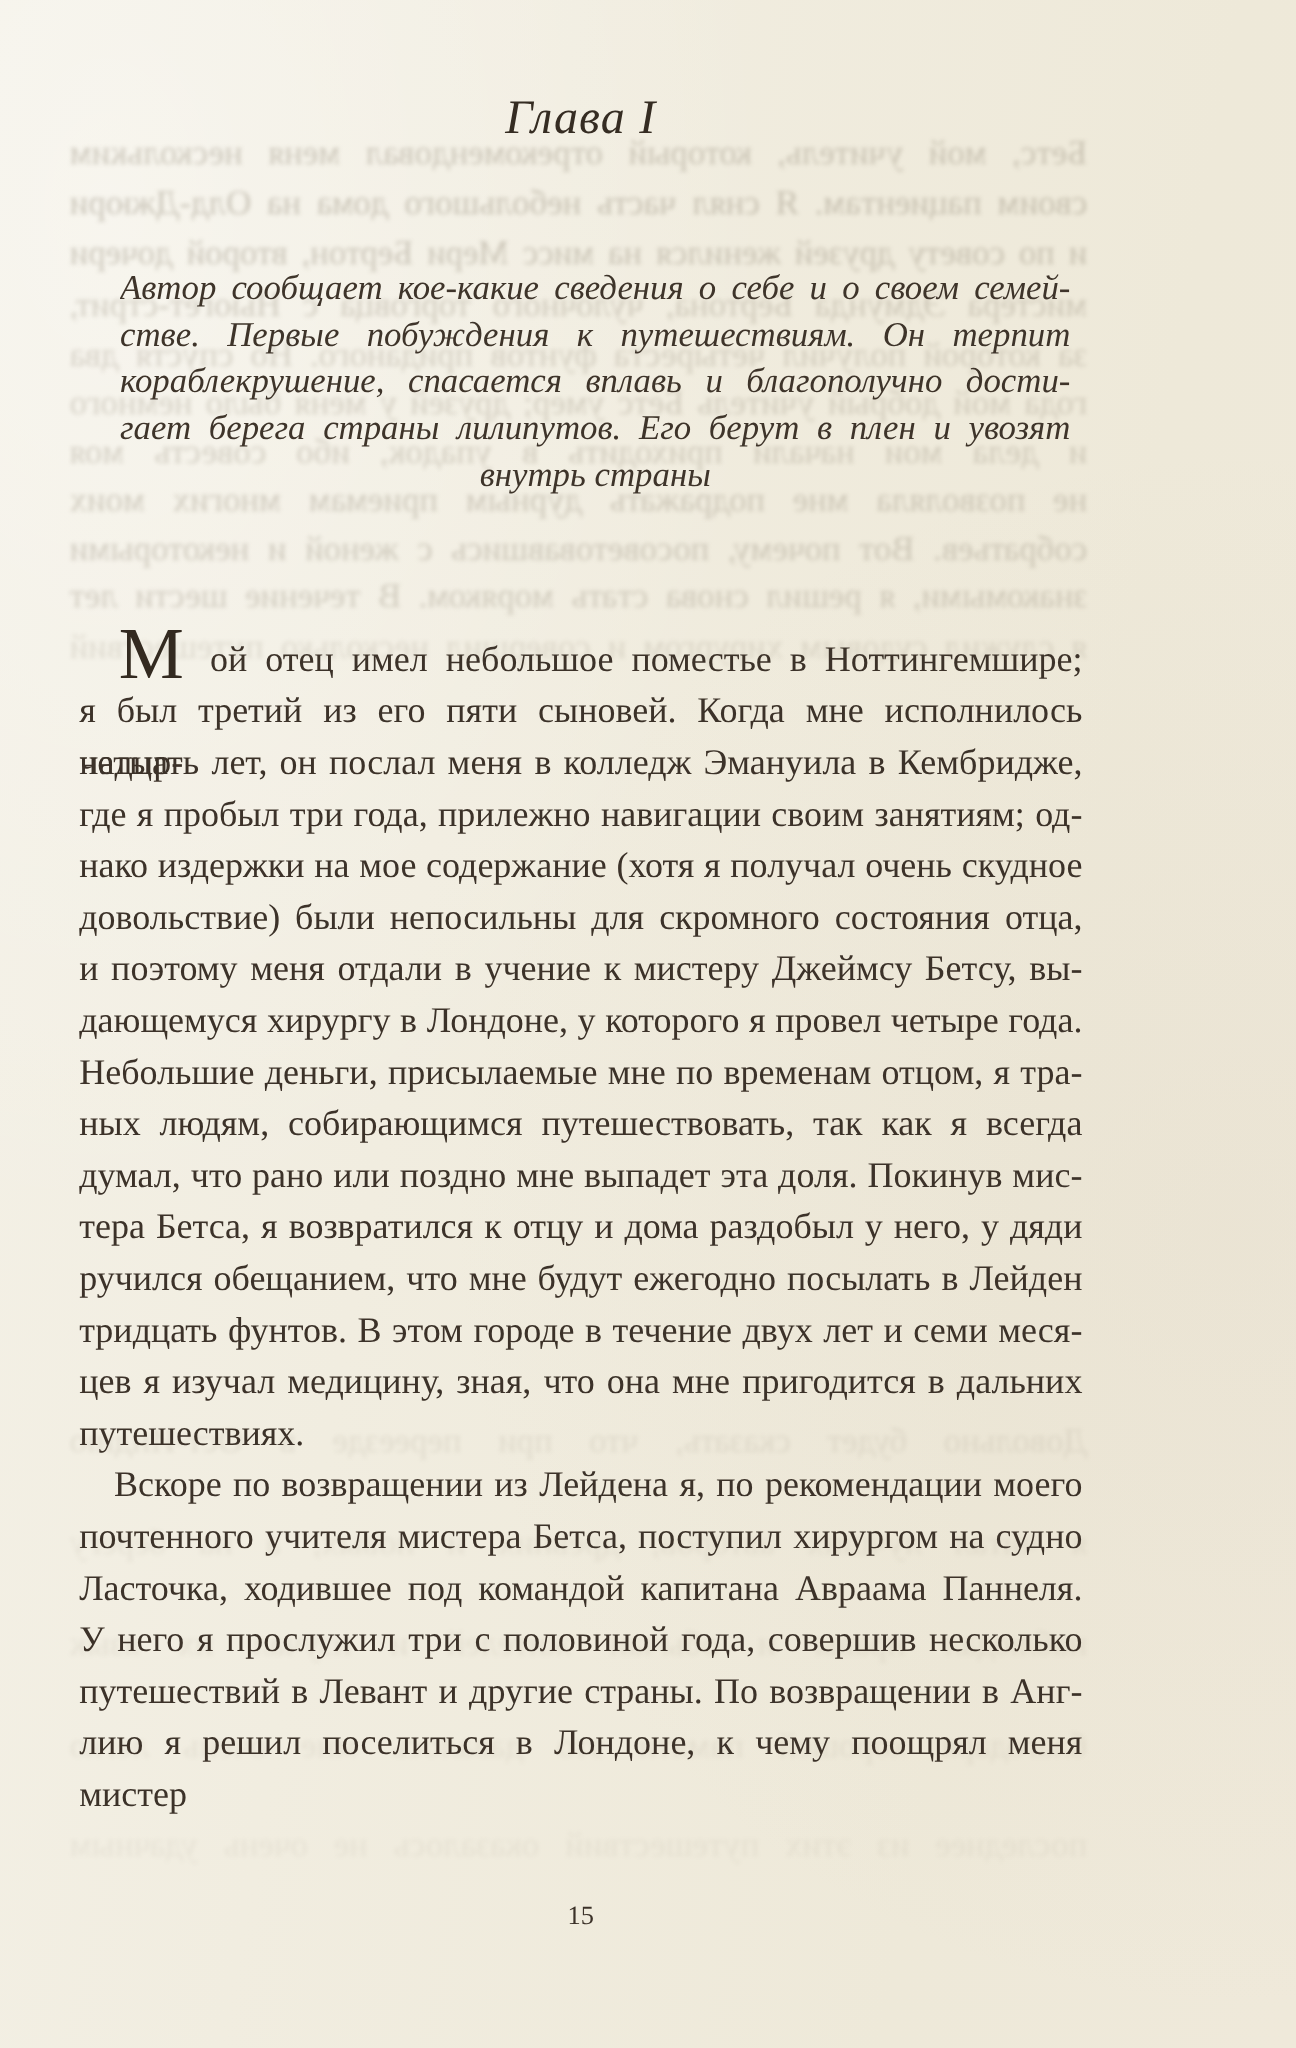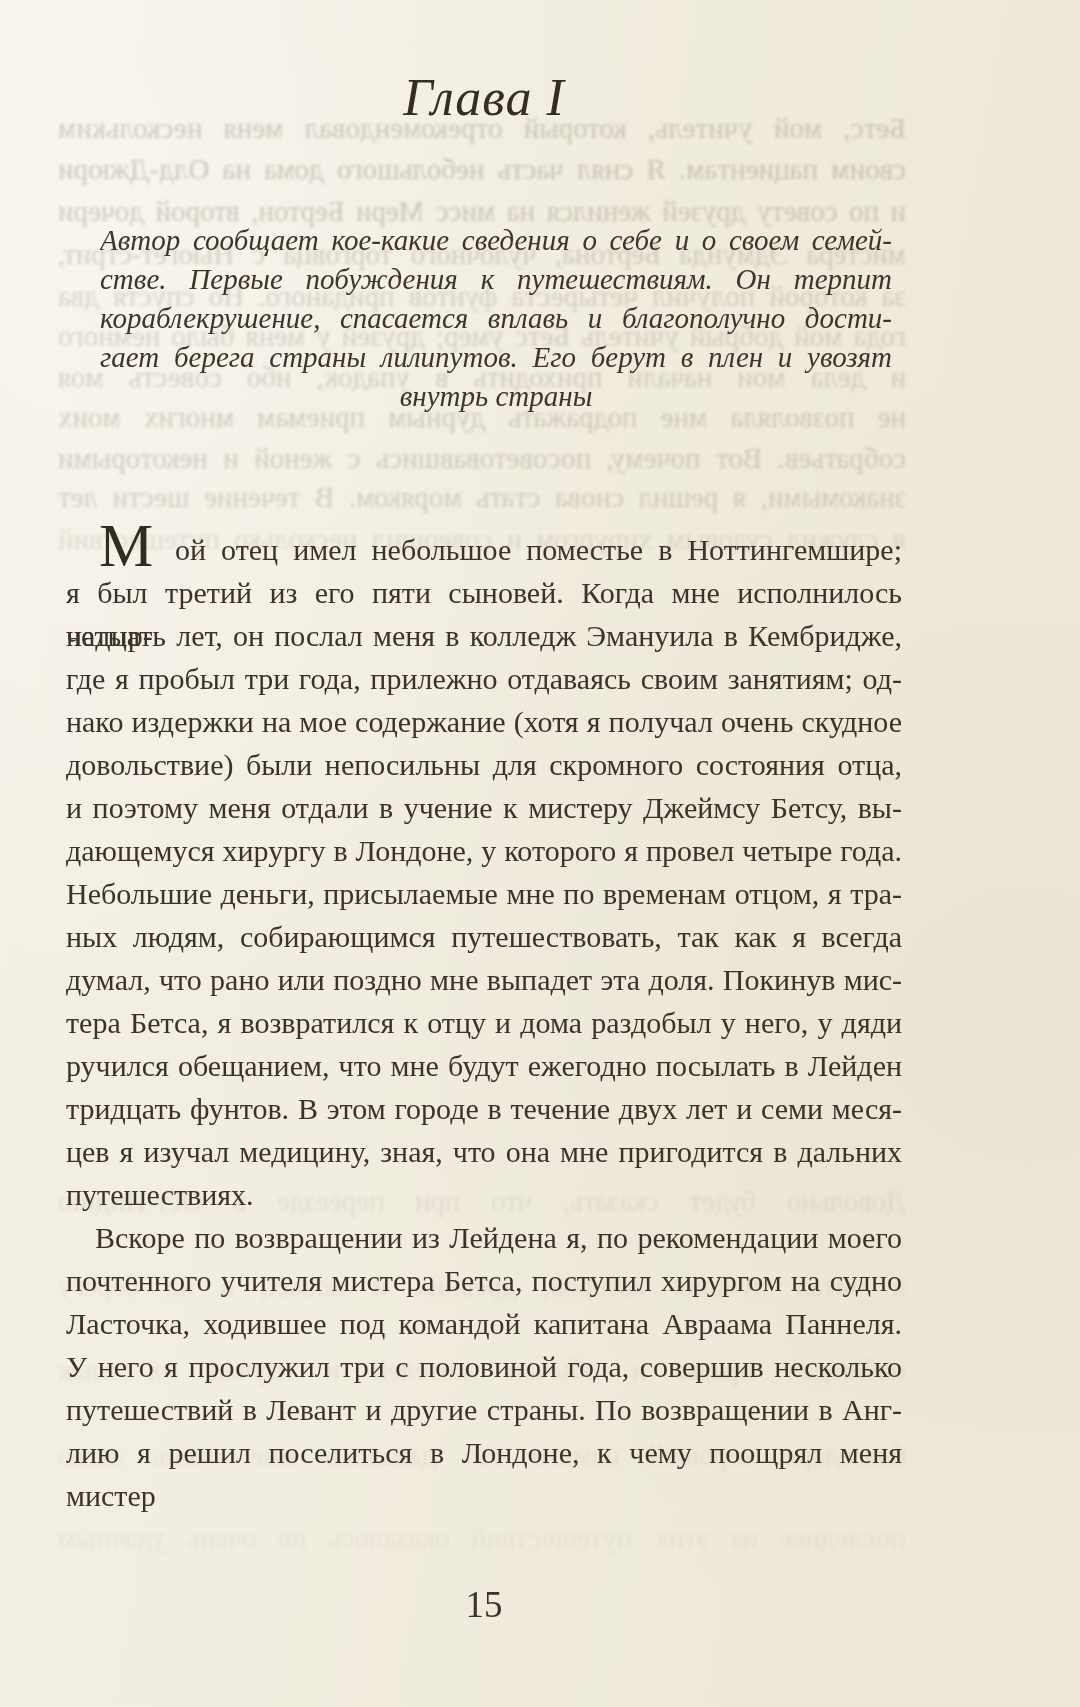--- a/index.html
+++ b/index.html
@@ -23,21 +23,21 @@
     filter:blur(1.6px);
     color:#8f8674;
     font-size:29px;line-height:36px;
     text-align:justify;text-align-last:justify;
     white-space:nowrap;overflow:hidden;
     pointer-events:none;
   }
   .chapter-title{
     position:absolute;top:72px;left:66px;width:836px;
     text-align:center;
-    font-style:italic;font-size:52px;line-height:52px;
+    font-style:italic;font-size:40px;line-height:52px;
     letter-spacing:1px;
     color:#352c22;
   }
   .summary{
     position:absolute;top:221px;left:100px;width:792px;
     font-style:italic;font-size:29px;line-height:39px;
     color:#3e342a;
   }
   .sum-line{
     height:39px;overflow:hidden;
@@ -58,21 +58,21 @@
   .b-line.indented{text-indent:29px;}
   .dropcap{
     position:absolute;left:33px;top:-13px;
     font-size:61px;line-height:1;
     color:#332a20;
     letter-spacing:0;
   }
   .ship{}
   .page-number{
     position:absolute;top:1583px;left:66px;width:836px;
-    text-align:center;font-size:37px;color:#3c3229;
+    text-align:center;font-size:22px;color:#3c3229;
   }
 </style>
 </head>
 <body>
 
 <div class="vignette"></div>
 
 <div id="bleed">
     <div class="bleed-line" style="top: 110px; opacity: 0.4;">Бетс, мой учитель, который отрекомендовал меня нескольким</div>
     <div class="bleed-line" style="top: 151px; opacity: 0.42;">своим пациентам. Я снял часть небольшого дома на Олд-Джюри</div>
@@ -99,21 +99,21 @@
     <div class="sum-line">стве. Первые побуждения к путешествиям. Он терпит</div>
     <div class="sum-line">кораблекрушение, спасается вплавь и благополучно дости-</div>
     <div class="sum-line">гает берега страны лилипутов. Его берут в плен и увозят</div>
     <div class="sum-line centered">внутрь страны</div>
   </div>
 
 <div class="body-text" id="bodytext">
     <div class="b-line first-drop"><span class="dropcap">М</span>ой отец имел небольшое поместье в Ноттингемшире;</div>
     <div class="b-line">я был третий из его пяти сыновей. Когда мне исполнилось четыр-</div>
     <div class="b-line">надцать лет, он послал меня в колледж Эмануила в Кембридже,</div>
-    <div class="b-line">где я пробыл три года, прилежно отдаваясь своим занятиям; од-</div>
+    <div class="b-line">где я пробыл три года, прилежно навигации своим занятиям; од-</div>
     <div class="b-line">нако издержки на мое содержание (хотя я получал очень скудное</div>
     <div class="b-line">довольствие) были непосильны для скромного состояния отца,</div>
     <div class="b-line">и поэтому меня отдали в учение к мистеру Джеймсу Бетсу, вы-</div>
     <div class="b-line">дающемуся хирургу в Лондоне, у которого я провел четыре года.</div>
     <div class="b-line">Небольшие деньги, присылаемые мне по временам отцом, я тра-</div>
     <div class="b-line">ных людям, собирающимся путешествовать, так как я всегда</div>
     <div class="b-line">думал, что рано или поздно мне выпадет эта доля. Покинув мис-</div>
     <div class="b-line">тера Бетса, я возвратился к отцу и дома раздобыл у него, у дяди</div>
     <div class="b-line">ручился обещанием, что мне будут ежегодно посылать в Лейден</div>
     <div class="b-line">тридцать фунтов. В этом городе в течение двух лет и семи меся-</div>

